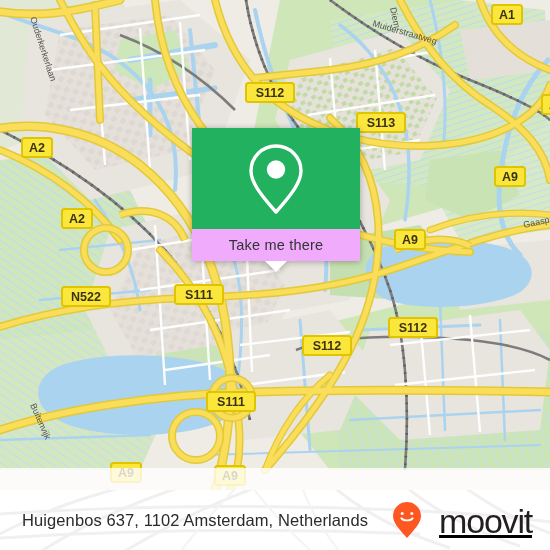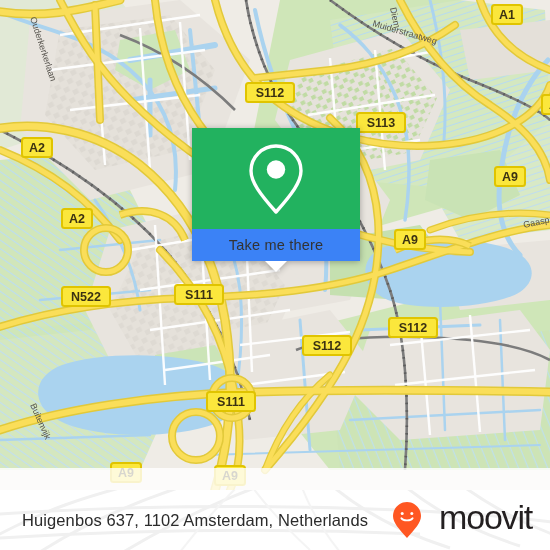--- a/index.html
+++ b/index.html
@@ -64,21 +64,21 @@
   .callout-top {
     height: 101px;
     background: #22b25f;
     display: flex;
     align-items: center;
     justify-content: center;
   }
   .callout-pin { display: block; }
   .callout-bottom {
     height: 32px;
-    background: #3b82f6;
+    background: #f0abfc;
     display: flex;
     align-items: center;
     justify-content: center;
   }
   .callout-label {
     font-size: 14.5px;
     color: #333333;
     letter-spacing: 0.2px;
     white-space: nowrap;
   }
@@ -121,22 +121,23 @@
     padding: 0 18px 0 22px;
   }
   .footer-address {
     font-size: 16.5px;
     color: #2b2b2b;
     letter-spacing: 0.1px;
     white-space: nowrap;
   }
   .brand {
     display: flex;
-    align-items: flex-start;
+    align-items: flex-end;
     gap: 17px;
+    text-decoration: underline;
   }
   .brand-wordmark {
     font-size: 34px;
     color: #231f20;
     letter-spacing: -1.2px;
     font-weight: 400;
     line-height: 1;
     position: relative;
     top: -1px;
   }

